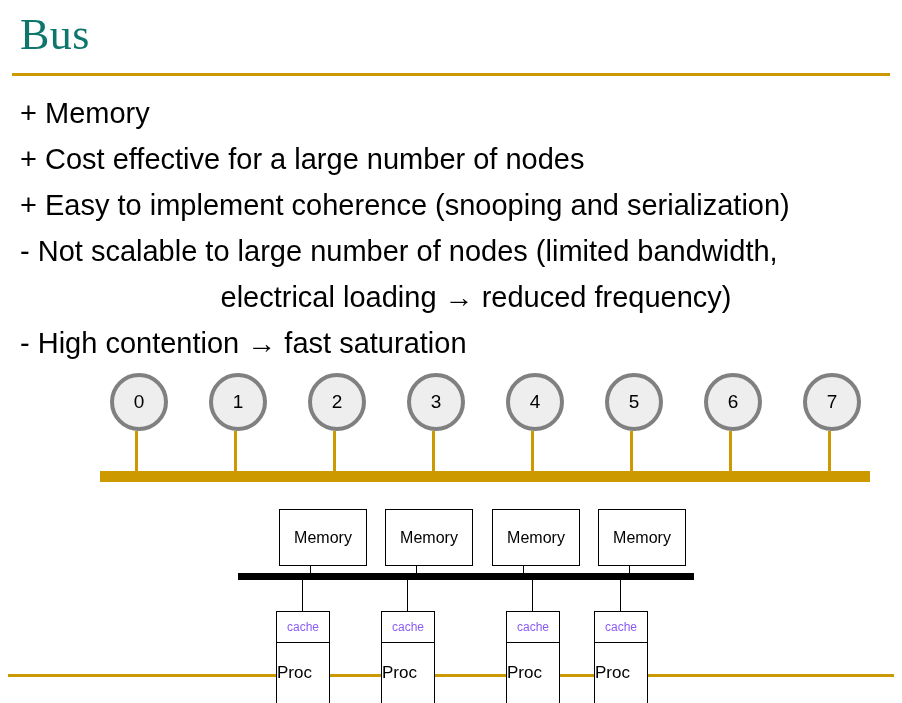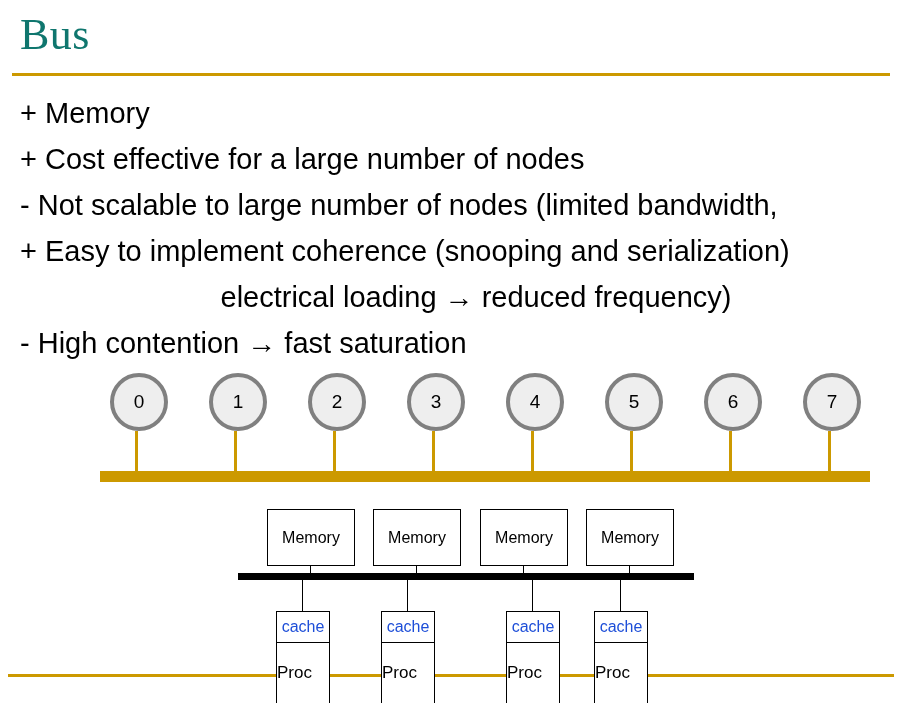--- a/index.html
+++ b/index.html
@@ -98,20 +98,21 @@
     width: 88px;
     height: 57px;
     border: 1px solid #000000;
     background: #ffffff;
     box-sizing: border-box;
     display: flex;
     align-items: center;
     justify-content: center;
     font-size: 16px;
     color: #000000;
+    margin-left: 12px;
   }
   .mem-stem {
     position: absolute;
     width: 1px;
     background: #000000;
   }
   #black-bus {
     position: absolute;
     left: 238px;
     top: 573px;
@@ -131,22 +132,22 @@
     background: #ffffff;
     box-sizing: border-box;
   }
   .cpu-cache {
     height: 31px;
     border-bottom: 1px solid #000000;
     box-sizing: border-box;
     display: flex;
     align-items: center;
     justify-content: center;
-    font-size: 16px;
-    color: #1d4ed8;
+    font-size: 12px;
+    color: #8b5cf6;
   }
   .cpu-proc {
     height: 60px;
     display: flex;
     align-items: center;
     justify-content: flex-start;
     font-size: 17px;
     color: #000000;
   }
   #footer-rule {
@@ -160,22 +161,22 @@
 </style>
 </head>
 <body>
 
 <div id="slide-title">Bus</div>
 <div id="title-rule"></div>
 
 <div id="bullet-list">
   <div class="bullet-line">+ Memory</div>
   <div class="bullet-line">+ Cost effective for a large number of nodes</div>
+  <div class="bullet-line">+ Easy to implement coherence (snooping and serialization)</div>
   <div class="bullet-line">- Not scalable to large number of nodes (limited bandwidth,</div>
-  <div class="bullet-line">+ Easy to implement coherence (snooping and serialization)</div>
   <div class="bullet-line indent">electrical loading → reduced frequency)</div>
   <div class="bullet-line">- High contention → fast saturation</div>
 </div>
 
 <div id="node-row">
 
   <div class="node-circle" style="left:110px; top:373px;">
     <span>0</span>
   </div>
   <div class="node-stem" style="left:135px; top:431px; height:42px;"></div>

